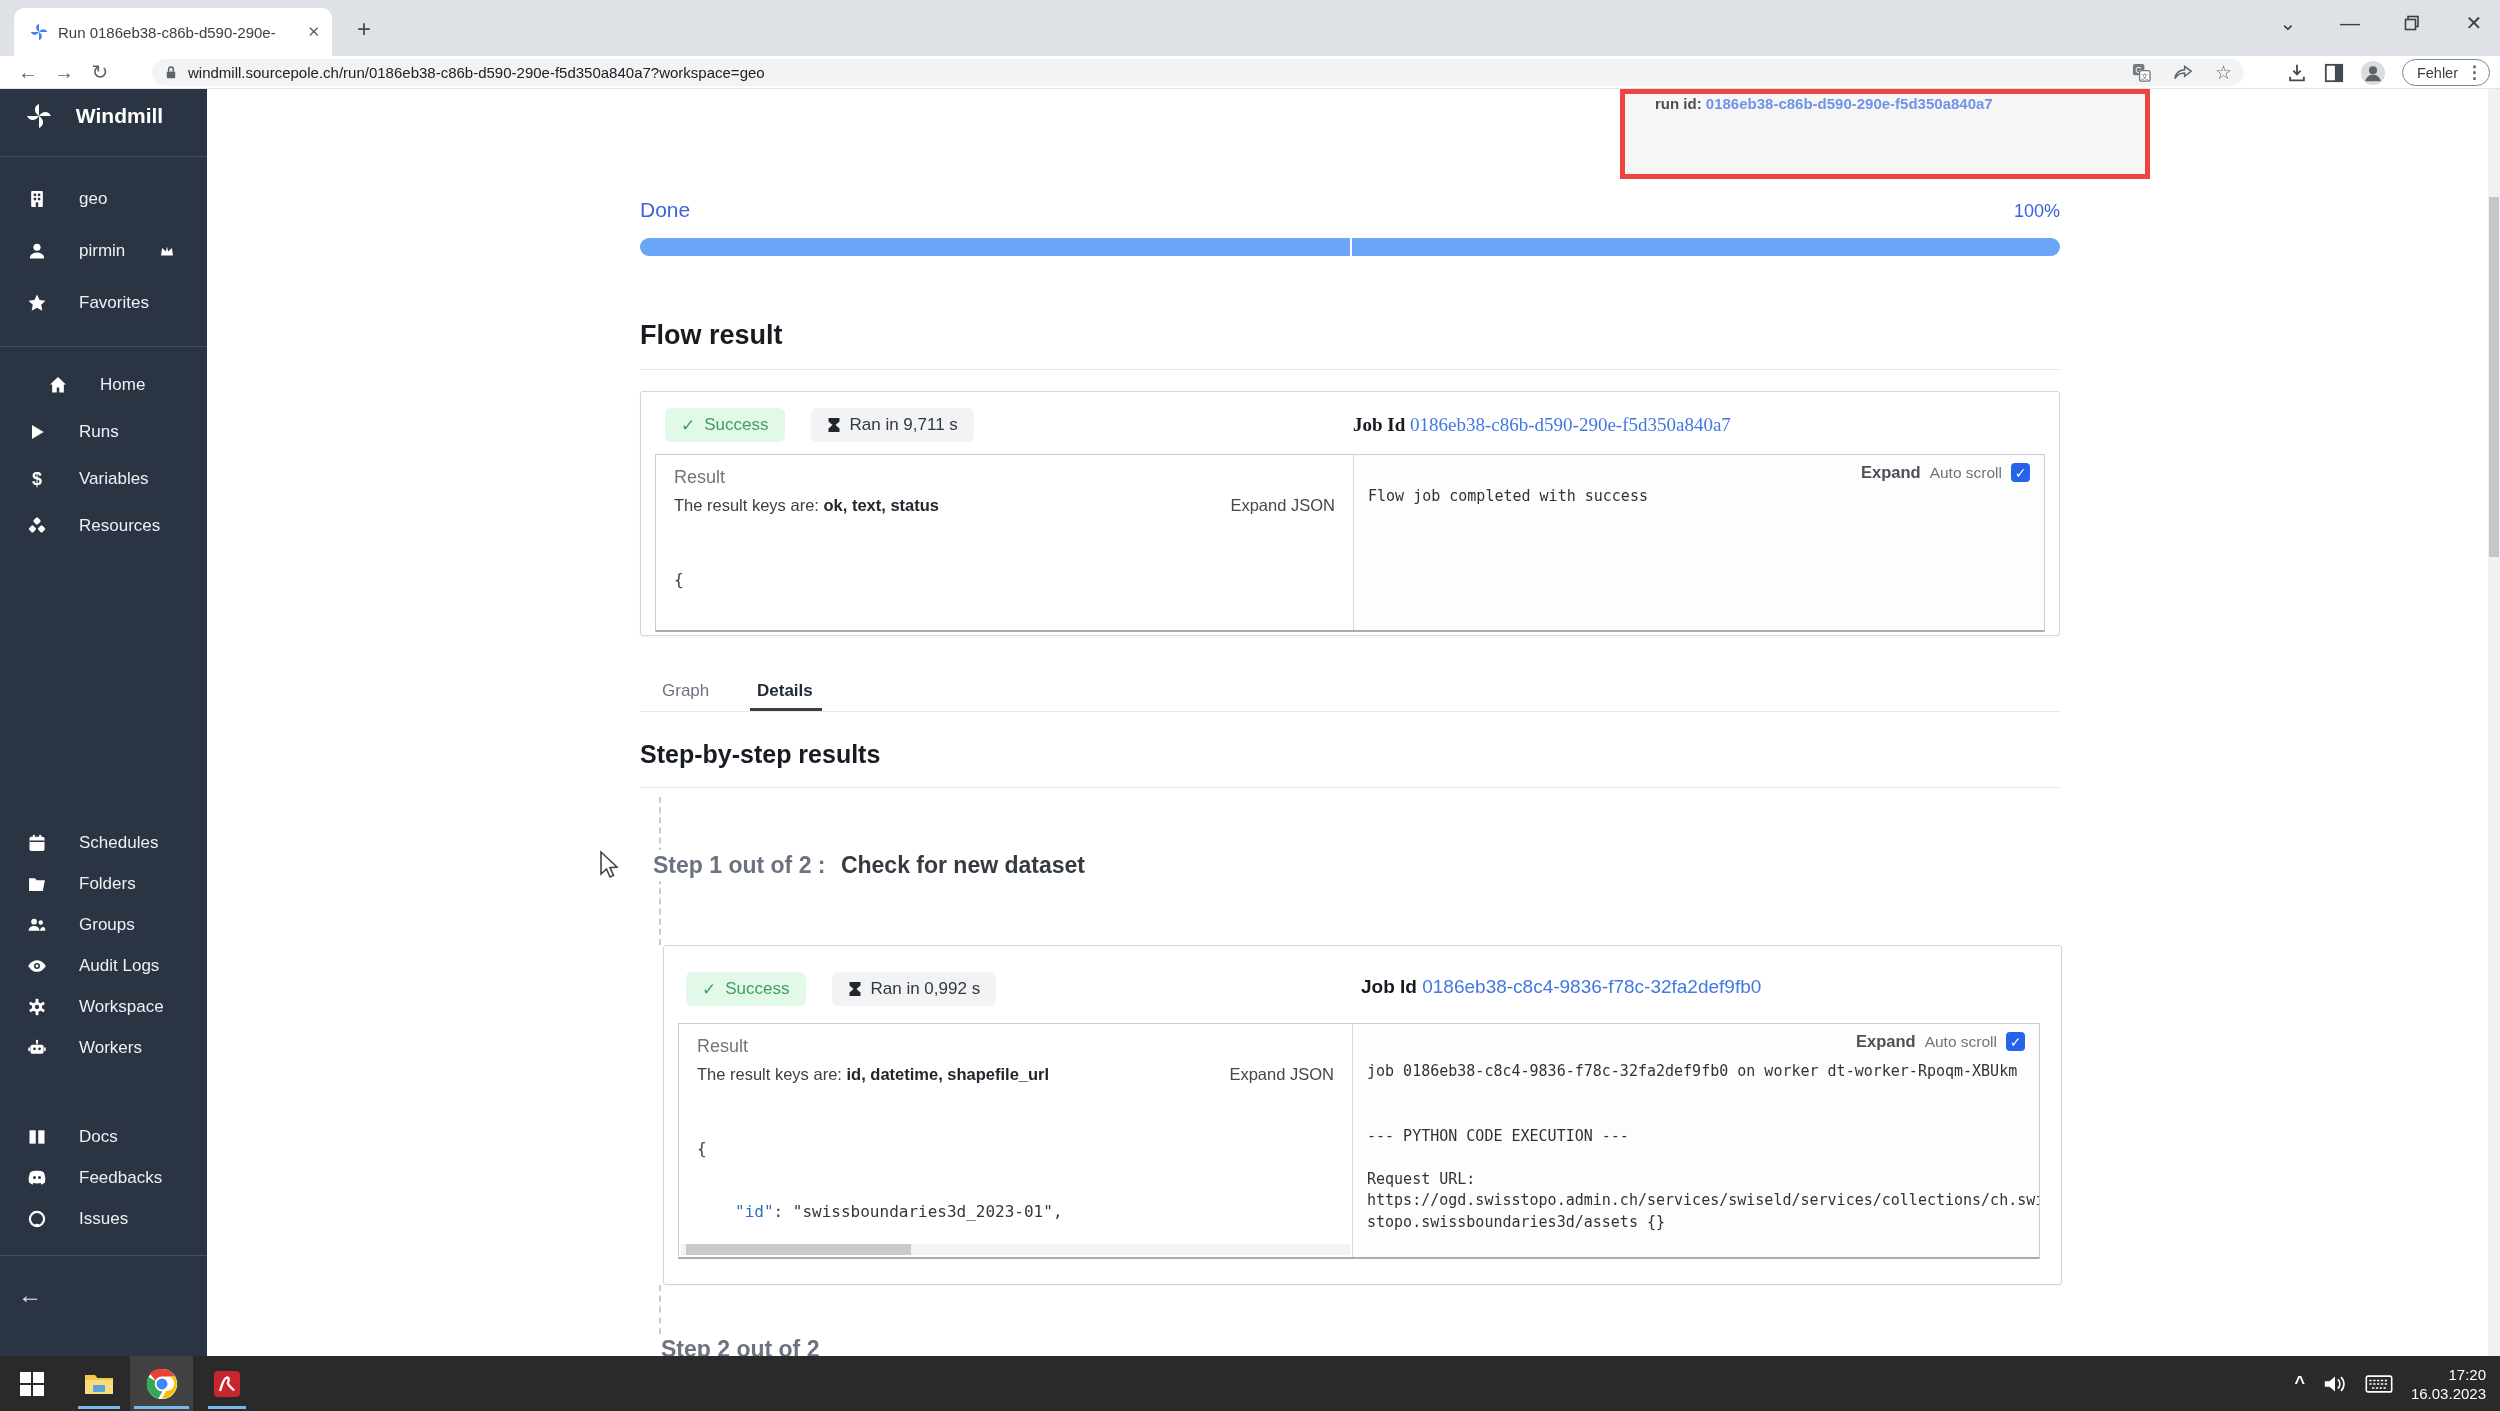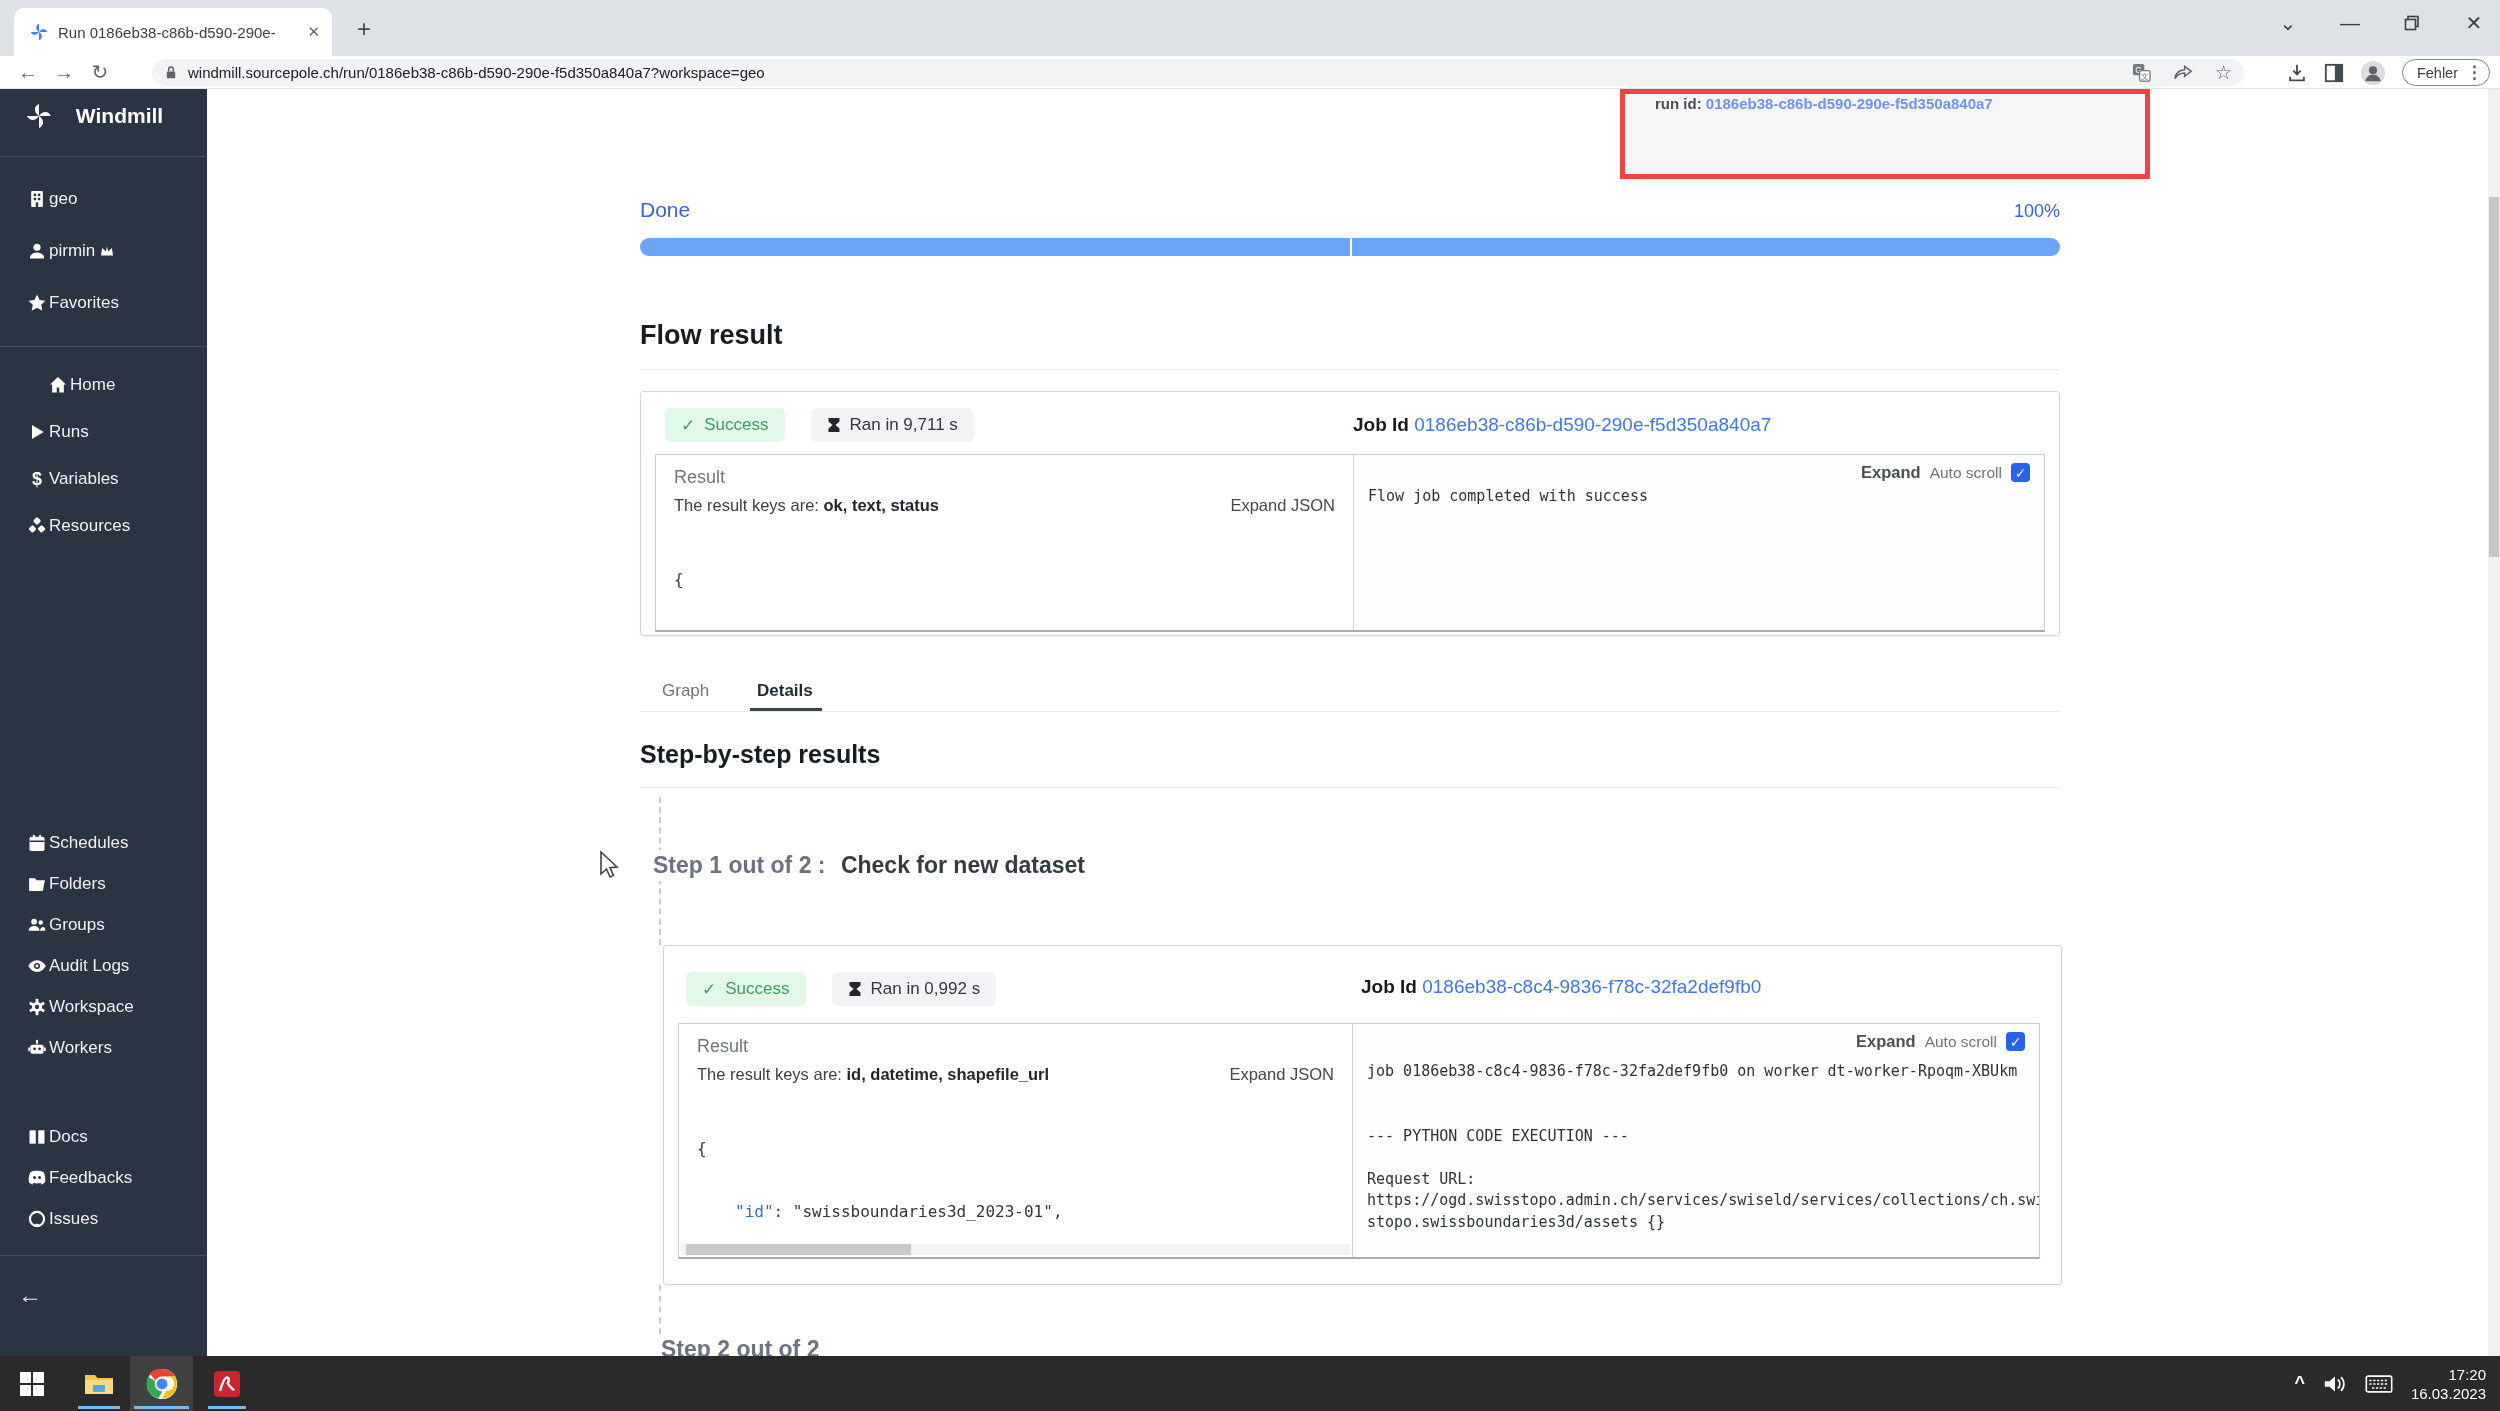--- a/index.html
+++ b/index.html
@@ -29,21 +29,21 @@
   .err-pill { border:1.5px solid #80868b; border-radius:14px; height:27px; display:flex; align-items:center;
               padding:0 6px 0 14px; gap:8px; }
   .err-pill span.lbl { font-size:14.5px; color:#3c4043; }
   .kebab { font-size:17px; color:#5f6368; font-weight:bold; }
 
   
   .sidebar { position:absolute; left:0; top:89px; width:207px; height:1267px; background:#2b3442; color:#eef1f5; }
   .brand { position:absolute; left:0; top:14px; width:189px; display:flex; align-items:center; justify-content:center; gap:24px;}
   .brand-label { font-size:21px; font-weight:bold; color:#fff; }
   .sb-divider { position:absolute; left:0; width:207px; border-top:1px solid rgba(255,255,255,0.14); }
-  .sb-item { display:flex; align-items:center; gap:2px; height:30px; padding-left:27px; font-size:17px;
+  .sb-item { display:flex; align-items:center; gap:32px; height:30px; padding-left:27px; font-size:17px;
              color:#edf0f4; cursor:default; }
   .sb-item svg, .sb-item .txt-ico { flex:0 0 20px; }
   .txt-ico { font-size:18px; font-weight:bold; text-align:center; width:20px; color:#fff; }
   .sb-sec { position:absolute; left:0; width:207px; }
   .sb-sec .sb-item { margin-bottom:22px; }
   .sb-sec.tight .sb-item { margin-bottom:11px; }
   .collapse-btn { position:absolute; left:18px; top:1192px; font-size:24px; color:#e3e7ec; }
 
   
   .page-bg { position:absolute; left:207px; top:89px; width:2281px; height:1267px; background:#fff; }
@@ -377,21 +377,21 @@
         <span>✓</span>
         <span>Success</span>
       </div>
       <div class="badge gray">
         <svg width="14" height="16" viewBox="0 0 14 16">
           <path d="M1.5 1 h11 v3.5 L8.5 8 l4 3.5 V15 h-11 v-3.5 L5.5 8 l-4-3.5 z" fill="#23272d"></path>
         </svg>
         <span>Ran in 9,711 s</span>
       </div>
     </div>
-    <div class="jobid" style="left:712px; top:22px;">
+    <div class="jobid" style="left:712px; top:22px;font-family:Liberation Serif, serif;">
       <span>Job Id</span>
       <a href="#">0186eb38-c86b-d590-290e-f5d350a840a7</a>
     </div>
 
     <div class="panel" style="left:14px; top:62px; width:1390px; height:178px;">
       <div class="pane-left" style="width:698px;">
         <div class="result-label">Result</div>
         <div class="keys-row">
           <span>The result keys are:</span>
           <b>ok, text, status</b>

